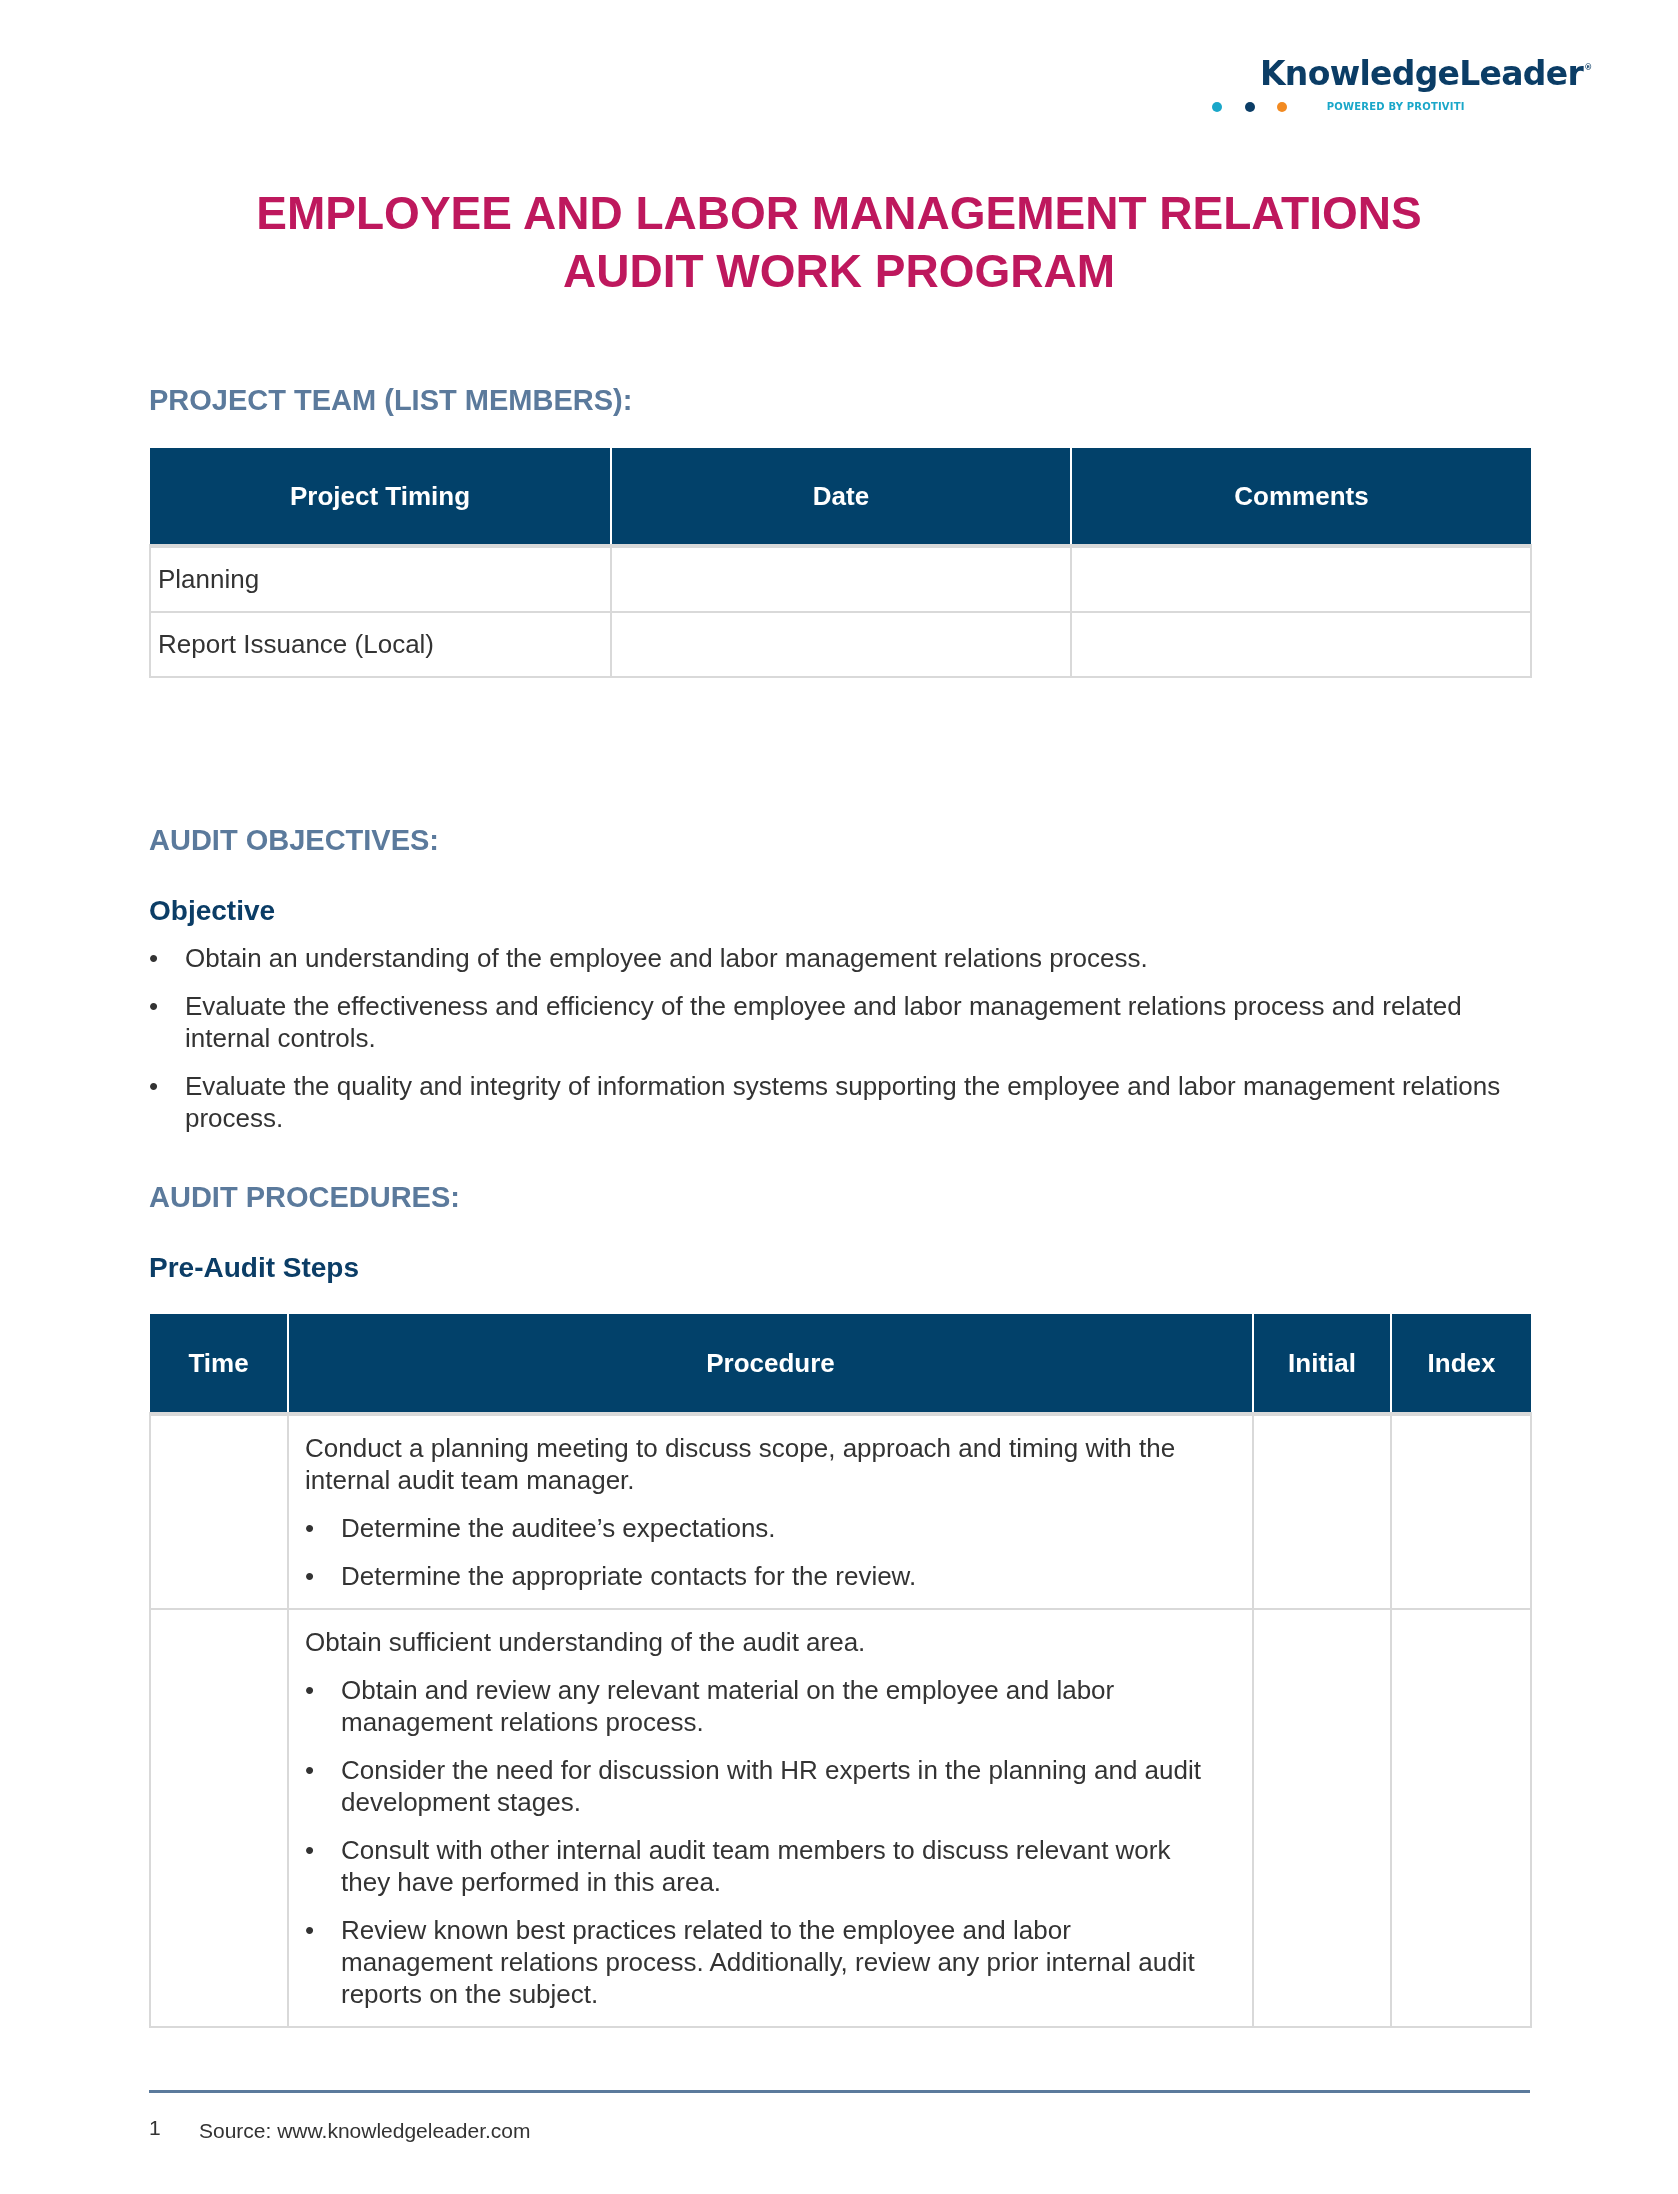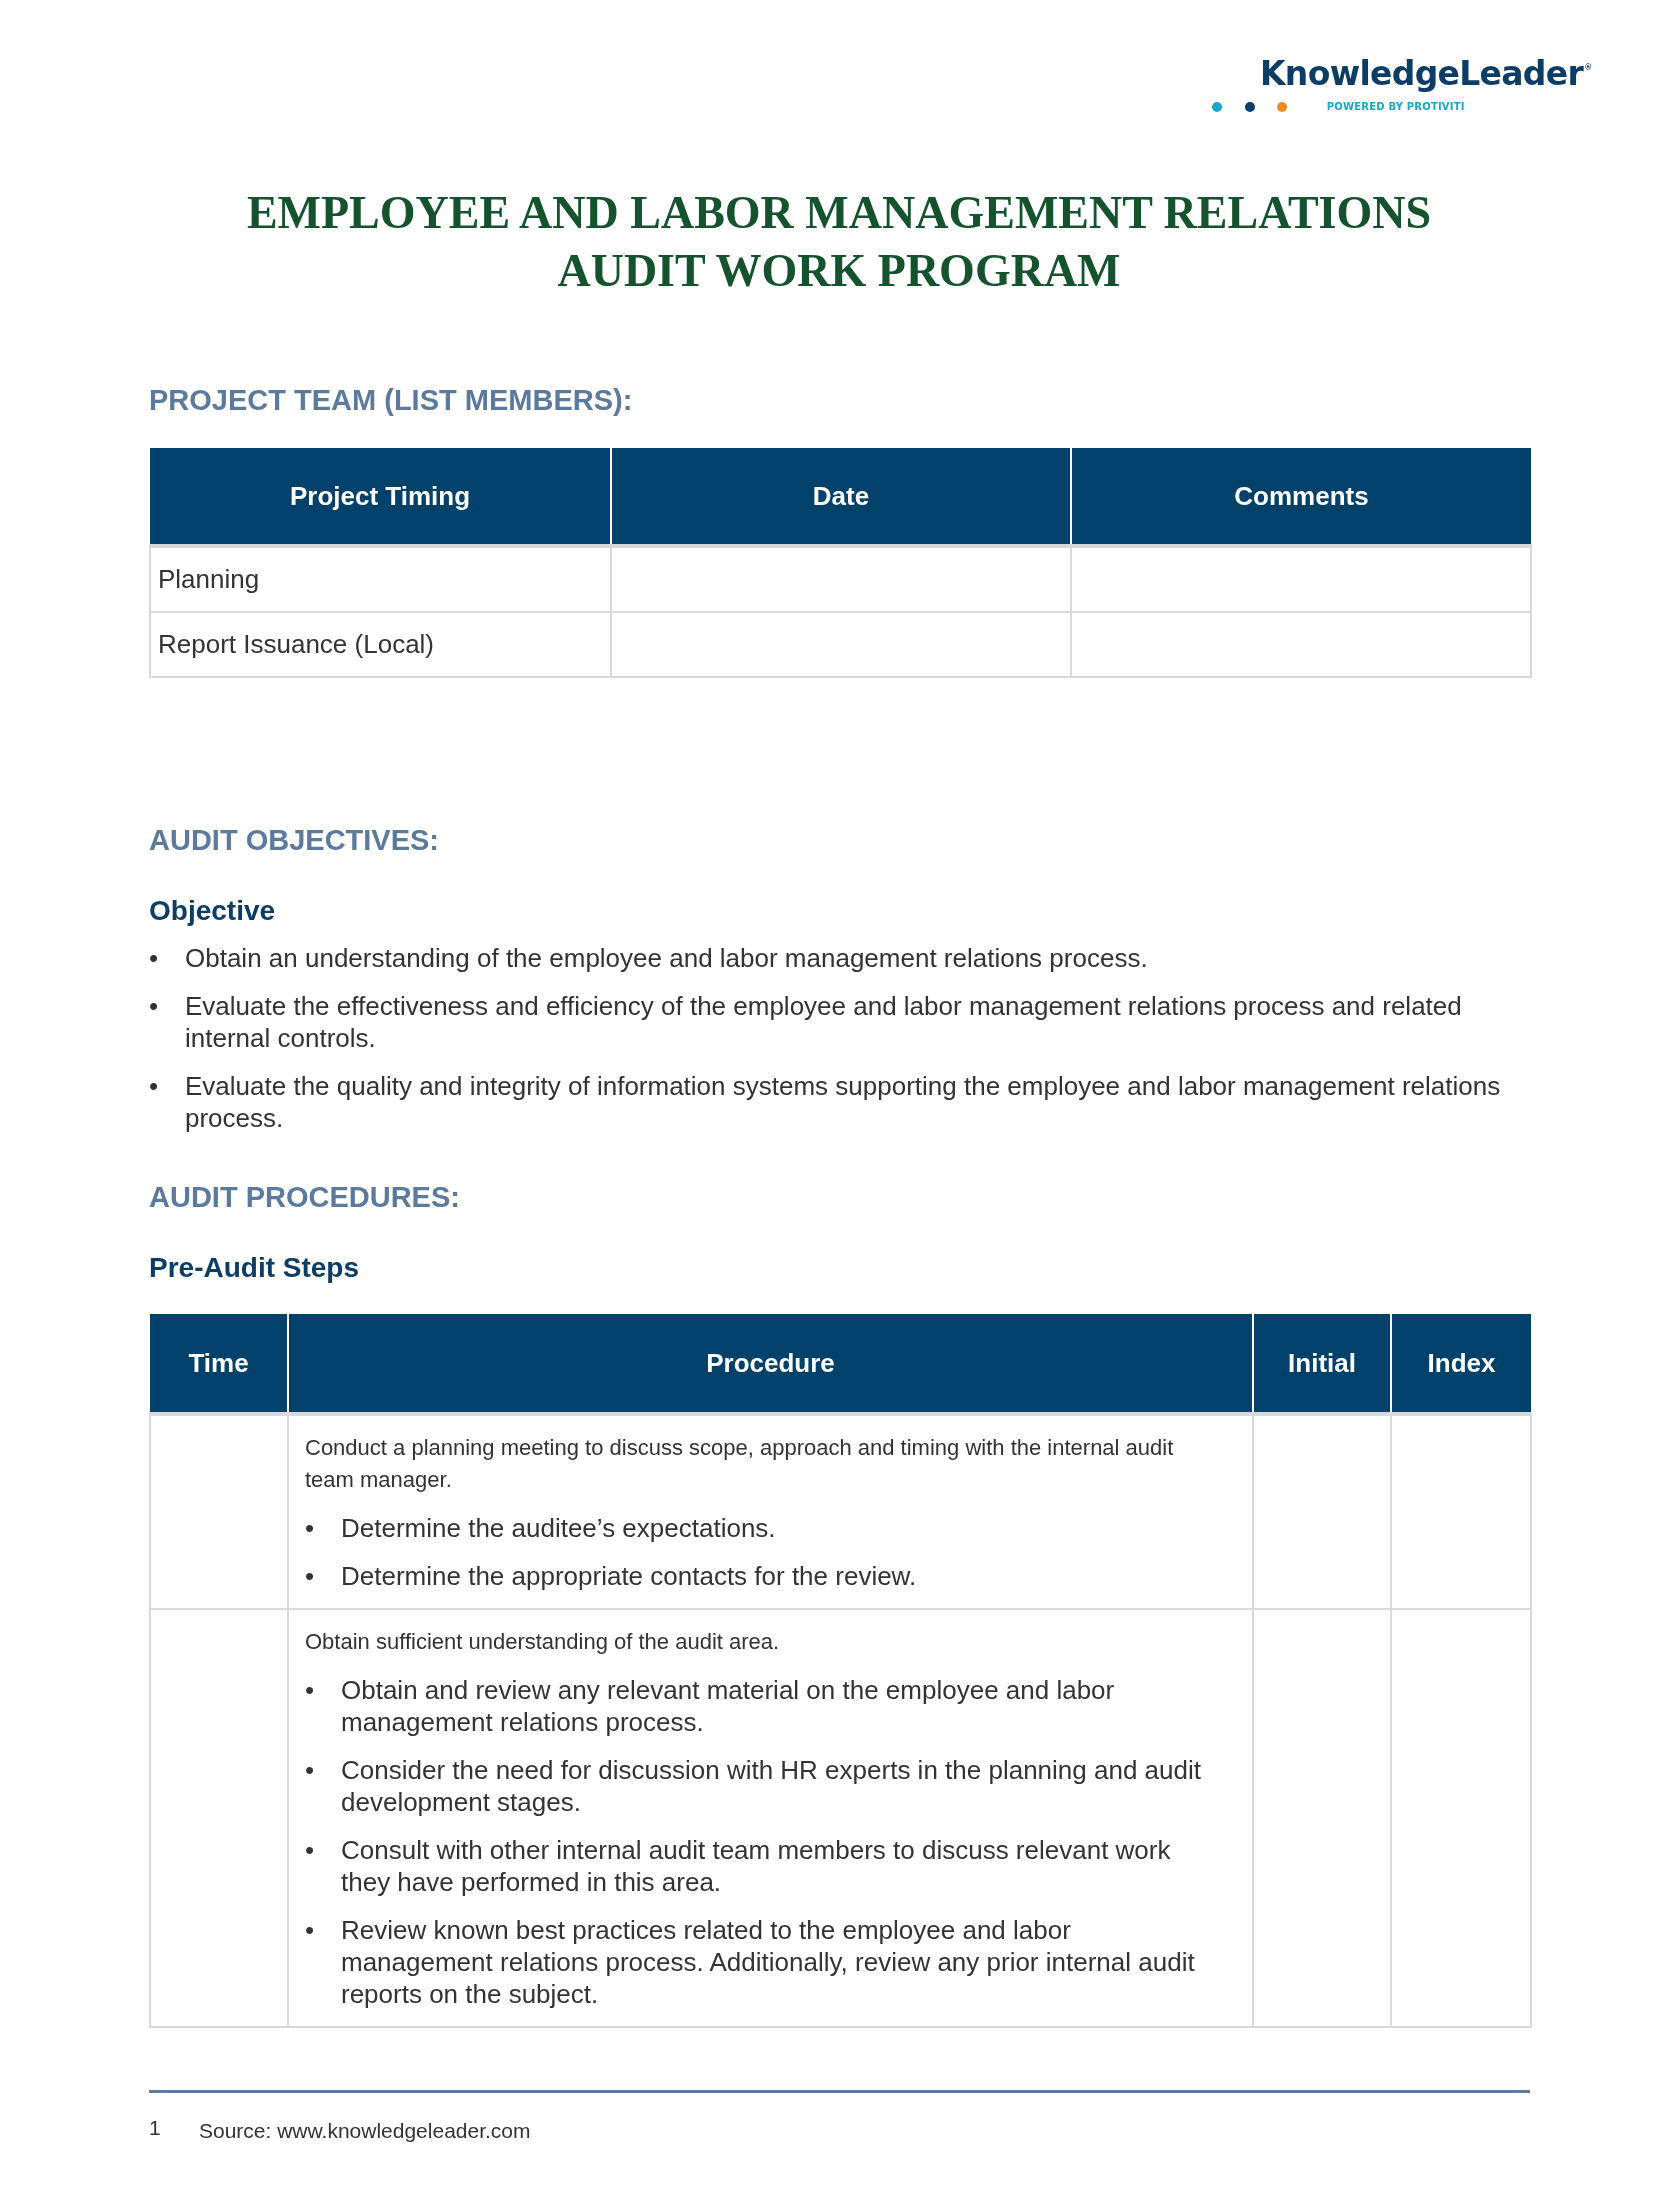--- a/index.html
+++ b/index.html
@@ -11,22 +11,22 @@
     .logo { left:1212px; top:54px; width:316px; }
     .logo-word { font-family:"DejaVu Sans", sans-serif; font-weight:bold; font-size:33px;
                  color:#0b3d66; letter-spacing:-0.7px; white-space:nowrap;margin-left:48px; }
     .logo-reg { font-size:8px; vertical-align:top; position:relative; top:9.2px; margin-left:1.3px; }
     .logo-sub { display:flex; align-items:center; margin-top:8px;gap:20px; }
     .dot { width:10px; height:10px; border-radius:50%; margin-right:2.6px; display:inline-block; }
     .logo-tag { font-family:"DejaVu Sans", sans-serif; font-weight:bold; font-size:10px;
                 color:#1aa7c9; margin-left:17px; letter-spacing:0.2px; }
 
     
-    .title { left:0; width:1678px; top:184px; text-align:center; color:#14532d;
-             font-weight:bold; font-size:46px; line-height:58px;font-family:Liberation Serif, serif; }
+    .title { left:0; width:1678px; top:184px; text-align:center; color:#be185d;
+             font-weight:bold; font-size:46px; line-height:58px; }
 
     .section-head { left:149px; color:#5b7a9c; font-weight:bold; font-size:29px; }
     .sub-head { left:149px; color:#0b3d66; font-weight:bold; font-size:28px; }
 
     table { border-collapse:collapse; table-layout:fixed; }
     th { background:#02416a; color:#ffffff; font-weight:bold; font-size:26px;
          text-align:center; border-left:2px solid #ffffff; padding:16px; }
     th:first-child { border-left:none; }
     td { border:2px solid #d9d9d9; font-size:26px; color:#333333; vertical-align:top; }
 
@@ -36,21 +36,21 @@
     .t1 thead tr { border-bottom:4px solid #d9d9d9; }
 
     .objectives { left:149px; top:942px; width:1381px; }
     .bullet-item { display:flex; font-size:26px; line-height:32px; margin-bottom:16px; }
     .bullet { width:36px; flex:none; }
 
     .t2 { left:149px; top:1314px; width:1381px; }
     .t2 th { height:66px; }
     .t2 thead tr { border-bottom:4px solid #d9d9d9; }
     .proc { padding:16px 26px 16px 16px; }
-    .proc p { margin:0 0 16px 0; font-size:22px; line-height:32px; }
+    .proc p { margin:0 0 16px 0; font-size:26px; line-height:32px; }
     .proc .bi { display:flex; font-size:26px; line-height:32px; margin-bottom:16px; }
     .proc .bi:last-child { margin-bottom:0; }
     .proc .bul { width:36px; flex:none; }
 
     .footer-rule { left:149px; top:2090px; width:1381px; height:3.3px; background:#5b7a9c; }
     .footer-page { left:149px; top:2116px; font-size:21px; color:#333333; }
     .footer-src { left:199px; top:2119px; font-size:21px; color:#333333; }
   </style>
 </head>
 <body>

